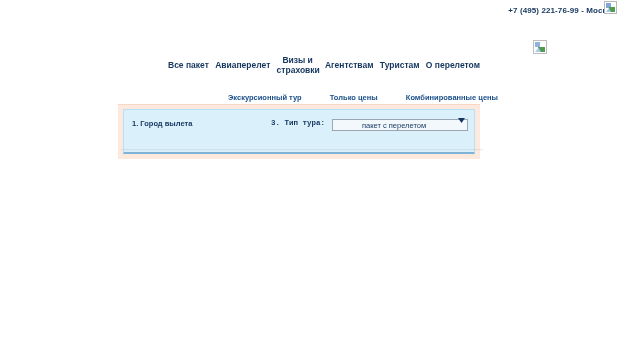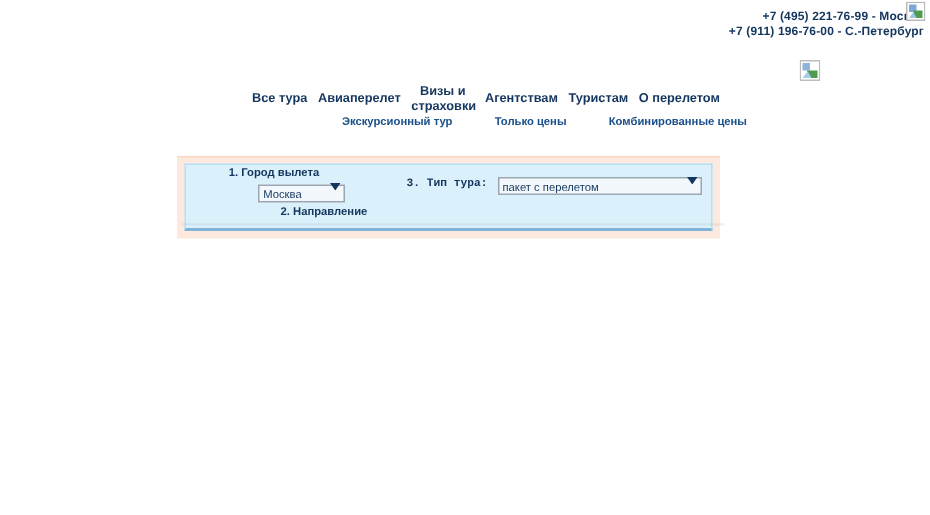--- a/index.html
+++ b/index.html
@@ -90,21 +90,21 @@
   .nav-item.two-line {
     white-space: normal;
     width: 42px;
     padding-top: 0;
     line-height: 10px;
   }
 
   
   .sub-nav {
     position: absolute;
-    top: 76px;
+    top: 93px;
     left: 0;
     width: 504px;
     height: 12px;
   }
   .sub-nav-inner {
     position: absolute;
     left: 228px;
     top: 0;
     width: 270px;
     display: flex;
@@ -145,21 +145,21 @@
   }
   .panel-row:last-child { margin-bottom: 0; }
 
   .field-label {
     font-size: 7.5px;
     font-weight: bold;
     color: #14365e;
     white-space: nowrap;
   }
 
-  .col-left { width: 208px; display: flex; align-items: center; flex-direction: column; }
+  .col-left { width: 208px; display: flex; align-items: center; }
   .col-left .field-label { width: 98px; }
 
   .col-right { display: flex; align-items: center; }
   .col-right .field-label { margin-right: 7px; font-family: Liberation Mono, monospace; }
 
   select.ui-select {
     font-family: "Liberation Sans", sans-serif;
     font-size: 7.5px;
     color: #14365e;
     background: #f2f8fc;
@@ -185,38 +185,37 @@
     width: 10px;
     display: flex;
     align-items: center;
     justify-content: center;
     pointer-events: none;
   }
   .select-arrow svg { display: block; }
 
   .sel-city   { width: 58px; }
   .sel-dest   { width: 58px; }
-  .sel-type   { width: 136px; }
+  .sel-type   { width: 136px; text-align: center; }
 
   
   .panel-shadow {
     position: absolute;
     left: 121px;
     top: 149px;
     width: 362px;
     height: 2px;
     background: linear-gradient(to bottom, rgba(150,150,150,0.22), rgba(255,255,255,0));
   }
 </style>
 </head>
 <body>
 
 <div class="contact-bar">
   <div class="contact-line">+7 (495) 221-76-99 - Москва</div>
-  <div class="contact-line">+7 (911) 196-76-00 - С.-Петербург</div>
 </div>
 
 <span class="broken-img corner-img">
   <svg width="13" height="13" viewBox="0 0 13 13">
     <rect x="0.5" y="0.5" width="12" height="12" fill="#ffffff" stroke="#b9b9b9"></rect>
     <rect x="2" y="2" width="5" height="5" fill="#7fa8d8"></rect>
     <rect x="5" y="6" width="6" height="5" fill="#4f9b4f"></rect>
     <path d="M2 11 L5 7 L7 11 Z" fill="#9fc4e8"></path>
   </svg>
 </span>
@@ -225,21 +224,21 @@
   <svg width="14" height="14" viewBox="0 0 14 14">
     <rect x="0.5" y="0.5" width="13" height="13" fill="#ffffff" stroke="#bdbdbd"></rect>
     <rect x="2" y="2" width="5" height="5" fill="#8fb3dd"></rect>
     <rect x="5" y="7" width="7" height="5" fill="#4f9b4f"></rect>
     <path d="M2 12 L5.5 7.5 L8 12 Z" fill="#a9cbea"></path>
   </svg>
 </span>
 
 <nav class="main-nav">
   <div class="nav-inner">
-    <div class="nav-item">Все тура</div>
+    <div class="nav-item">Все пакет</div>
     <div class="nav-item">Авиаперелет</div>
     <div class="nav-item two-line">Визы и страховки</div>
     <div class="nav-item">Агентствам</div>
     <div class="nav-item">Туристам</div>
     <div class="nav-item">О перелетом</div>
   </div>
 </nav>
 
 <nav class="sub-nav">
   <div class="sub-nav-inner">
@@ -248,49 +247,38 @@
     <div class="sub-nav-item">Комбинированные цены</div>
   </div>
 </nav>
 
 <div class="panel-wrap">
   <div class="panel">
 
     <div class="panel-row">
       <div class="col-left">
         <span class="field-label">1. Город вылета</span>
-        <span class="select-shell">
-          <select class="ui-select sel-city">
-            <option>Москва</option>
-          </select>
-          <span class="select-arrow">
-            <svg width="7" height="5" viewBox="0 0 7 5">
-                <path d="M0 0 L7 0 L3.5 5 Z" fill="#14365e"></path>
-              </svg>
-          </span>
-        </span>
       </div>
 
       <div class="col-right">
         <span class="field-label">3. Тип тура:</span>
         <span class="select-shell">
           <select class="ui-select sel-type">
             <option>пакет с перелетом</option>
           </select>
           <span class="select-arrow">
             <svg width="7" height="5" viewBox="0 0 7 5">
                 <path d="M0 0 L7 0 L3.5 5 Z" fill="#14365e"></path>
               </svg>
           </span>
         </span>
       </div>
     </div>
 
     <div class="panel-row">
       <div class="col-left">
-        <span class="field-label">2. Направление</span>
       </div>
     </div>
 
   </div>
 </div>
 
 <div class="panel-shadow"></div>
 
 </body></html>

